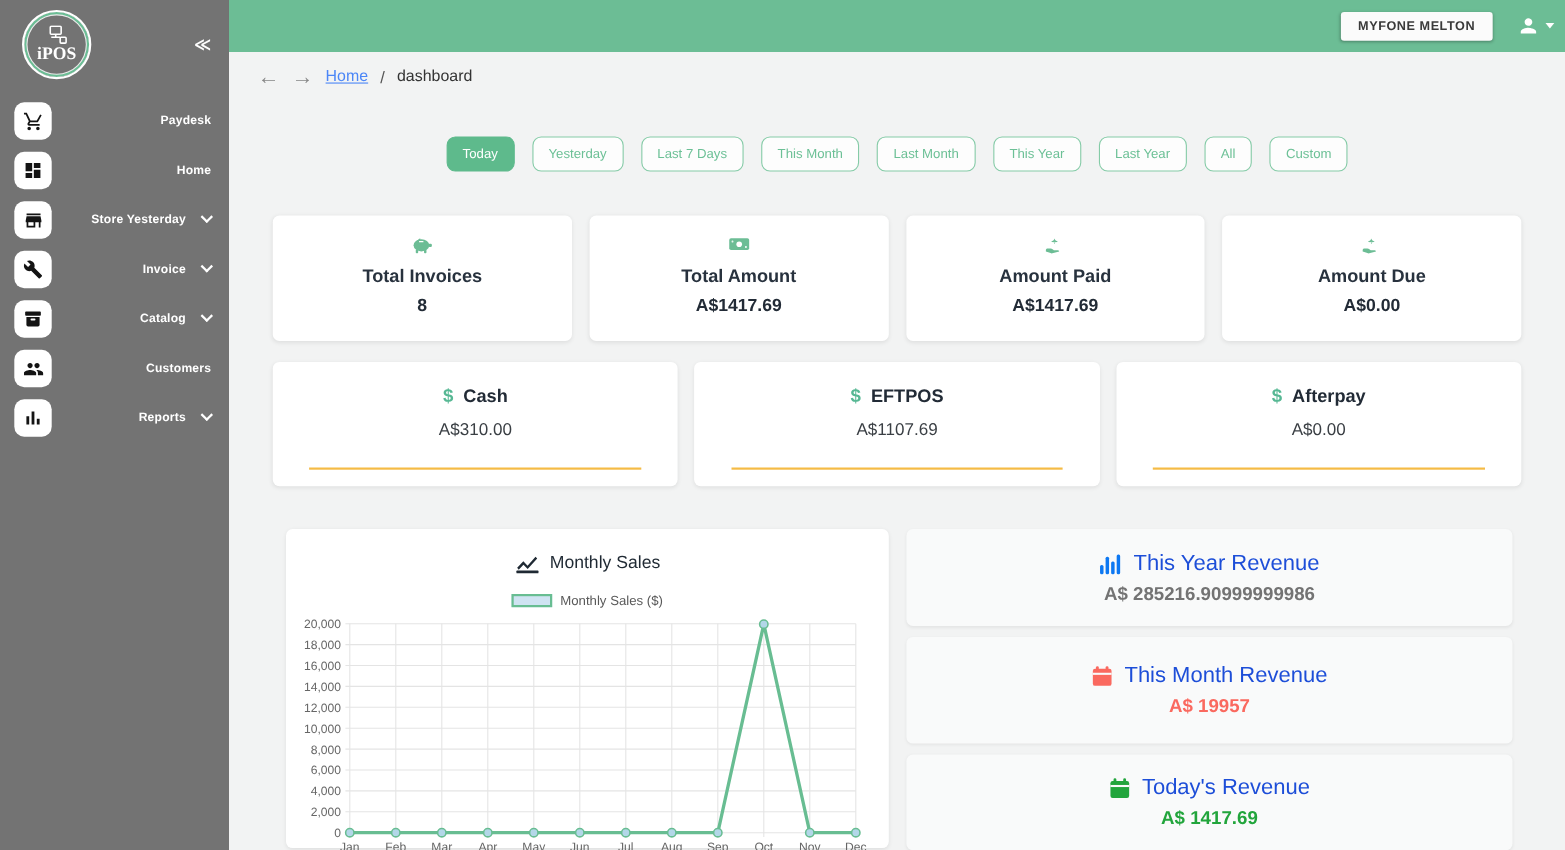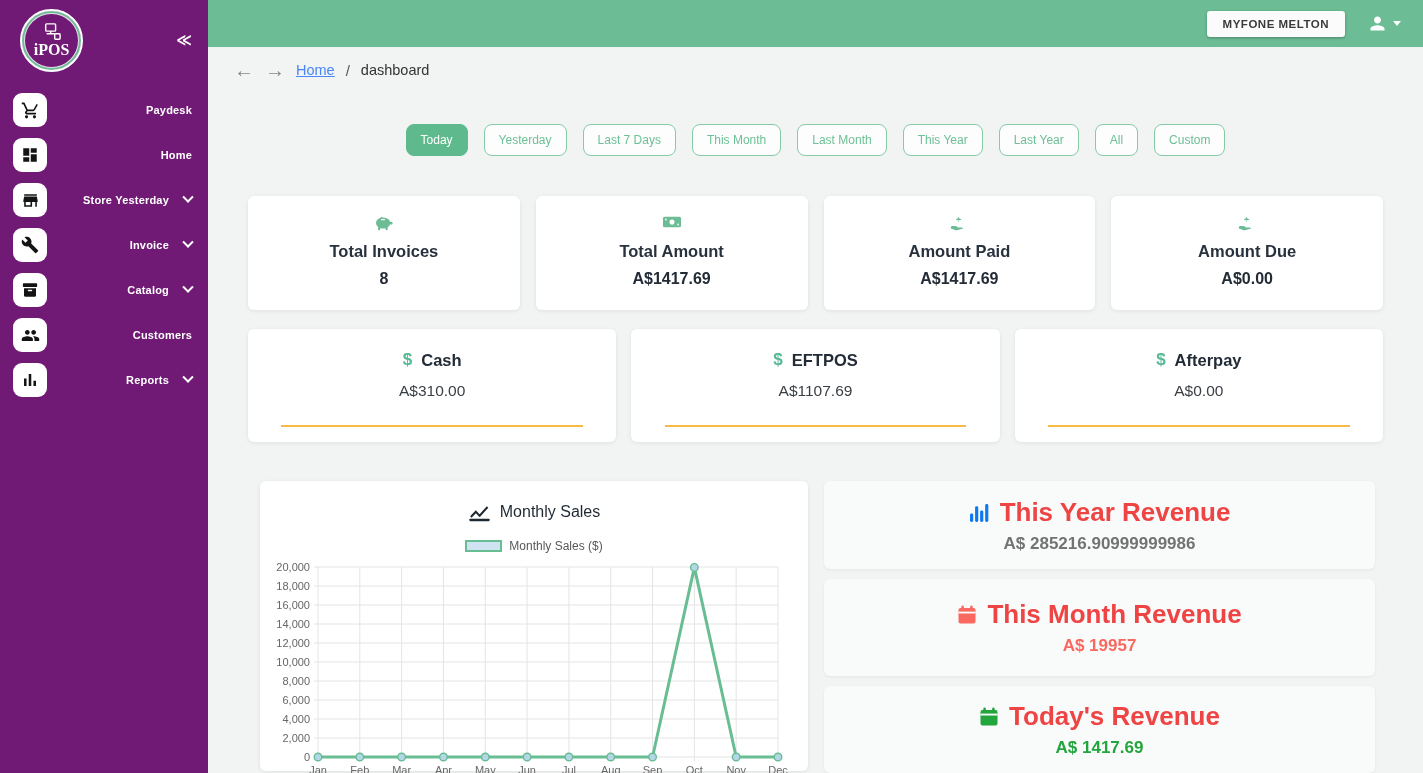--- a/index.html
+++ b/index.html
@@ -1,29 +1,29 @@
 <!DOCTYPE html>
 <html><head>
 <meta charset="utf-8">
 <style>
   * { box-sizing: border-box; margin: 0; padding: 0; }
   html,body { width:1423px; height:773px; overflow:hidden; }
   body { font-family:"Liberation Sans","DejaVu Sans",sans-serif; background:#f2f3f3; position:relative; }
 
   
   .topbar { position:fixed; top:0; left:0; width:1423px; height:47px; background:#6cbd95;
-            display:flex; align-items:center; justify-content:flex-end; gap:22px; padding-right:22px; z-index:5; }
+            display:flex; align-items:center; justify-content:flex-end; gap:22px; padding-right:10px; z-index:5; }
   .store-btn { background:#fbfbfb; border:none; border-radius:3px; padding:7px 16px;
                font-family:inherit; font-weight:700; font-size:11.5px; color:#3a3a3a; letter-spacing:.5px;
                box-shadow:0 1px 3px rgba(0,0,0,.3); cursor:pointer; }
   .user-menu { display:flex; align-items:center; gap:5px; cursor:pointer; }
   .user-caret { width:0; height:0; border-left:4px solid transparent; border-right:4px solid transparent; border-top:5px solid #fff; }
 
   
-  .sidebar { position:fixed; top:0; left:0; width:208px; height:773px; background:#701a75; z-index:10; }
+  .sidebar { position:fixed; top:0; left:0; width:208px; height:773px; background:#737373; z-index:10; }
   .logo-wrap { display:flex; align-items:flex-start; justify-content:space-between; padding:9px 18px 0 20px; }
   .logo { width:63px; height:63px; border-radius:50%; border:2px solid #fff; box-shadow:inset 0 0 0 2px #6cbd95, inset 0 0 0 3px rgba(255,255,255,.85);
           display:flex; flex-direction:column; align-items:center; justify-content:center; color:#fff; }
   .logo-text { font-family:"Liberation Serif","DejaVu Serif",serif; font-size:16px; font-weight:700; line-height:1; margin-top:1px; }
   .collapse { color:#fff; font-size:15px; font-weight:700; margin-top:22px; cursor:pointer; letter-spacing:-2px; }
   .nav { margin-top:18px; display:flex; flex-direction:column; gap:5px; }
   .nav-item { display:flex; align-items:center; gap:15px; padding:3px 16px 3px 13px; cursor:pointer; color:#fff; }
   .nav-icon { width:34px; height:34px; background:#fff; border-radius:9px; flex-shrink:0;
               display:flex; align-items:center; justify-content:center; }
   .nav-label { font-size:11px; font-weight:600; letter-spacing:.2px; line-height:1.35; flex:1;text-align:right; }
@@ -69,21 +69,21 @@
   .legend-swatch { width:37px; height:12px; border:2px solid #68bd92; background:#cfe3f2; }
   .legend-label { font-size:12px; color:#595959; }
   .chart-svg { display:block; margin-top:6px; }
   .chart-svg text { font-family:"Liberation Sans","DejaVu Sans",sans-serif; }
 
   .rev-col { width:551px; display:flex; flex-direction:column; gap:10px; }
   .rev-card { background:#f9fafa; border-radius:6px; box-shadow:0 1px 3px rgba(0,0,0,.06);
               display:flex; flex-direction:column; align-items:center; justify-content:center; text-align:center; }
   .rev-card.h1 { height:88px; } .rev-card.h2 { height:97px; } .rev-card.h3 { height:87px; }
   .rev-title-row { display:flex; align-items:center; gap:10px; }
-  .rev-title { font-size:26px; font-weight:700; color:#ef4444; }
+  .rev-title { font-size:20px; font-weight:400; color:#1d4ed8; }
   .rev-icon { display:flex; }
   .rev-value { margin-top:6px; font-size:17px; font-weight:700; }
 </style>
 </head>
 <body>
 
 <header class="topbar">
   <button class="store-btn">MYFONE MELTON</button>
   <span class="user-menu">
     <span style="display:flex;">

